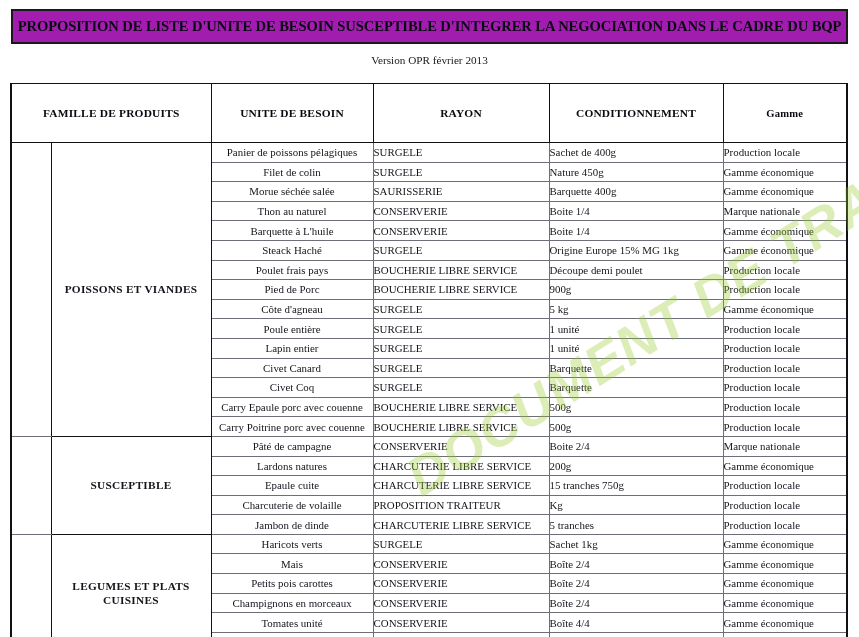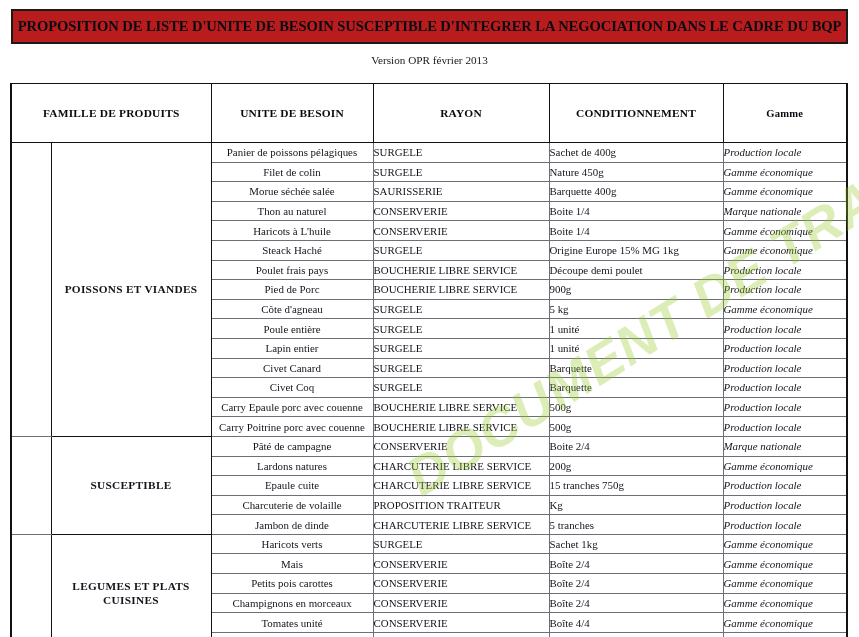--- a/index.html
+++ b/index.html
@@ -46,21 +46,21 @@
     z-index: 1;
     padding: 0;
   }
   #title-box {
     margin: 9px 11px 0 11px;
     border: 2px solid #1a1a1a;
     height: 31px;
     display: flex;
     align-items: center;
     justify-content: center;
-    background: #b91c1c;
+    background: #a21caf;
   }
   #title-text {
     font-weight: bold;
     font-size: 14.6px;
     letter-spacing: -0.1px;
     white-space: nowrap;
     color: #0b0b14;
   }
   #subtitle-row {
     margin-top: 10px;
@@ -134,21 +134,21 @@
   td.spacer-col {
     border-left: 2.5px solid #111 !important;
     border-right: 1.8px solid #111 !important;
     border-top: none;
     border-bottom: none;
   }
   td.spacer-col.sp-top    { border-top: 1.8px solid #111 !important; }
   td.spacer-col.sp-bottom { border-bottom: 2.5px solid #111 !important; }
 
   td.col-unite { border-left: 1.8px solid #111 !important; text-align: center; }
-  td.col-gamme { border-right: 2.5px solid #111 !important; font-style: italic; }
+  td.col-gamme { border-right: 2.5px solid #111 !important; }
   tbody tr.last-row td { border-bottom: 2.5px solid #111 !important; }
 </style>
 </head>
 <body>
 
 <div id="watermark-layer">
   <div id="watermark-text">DOCUMENT DE TRAVAIL</div>
 </div>
 
 <div id="doc-root">
@@ -199,21 +199,21 @@
             <td class="c-pad">Barquette 400g</td>
             <td class="c-pad col-gamme">Gamme économique</td>
           </tr>
           <tr>
             <td class="c-pad col-unite">Thon au naturel</td>
             <td class="c-pad">CONSERVERIE</td>
             <td class="c-pad">Boite 1/4</td>
             <td class="c-pad col-gamme">Marque nationale</td>
           </tr>
           <tr>
-            <td class="c-pad col-unite">Haricots à L'huile</td>
+            <td class="c-pad col-unite">Barquette à L'huile</td>
             <td class="c-pad">CONSERVERIE</td>
             <td class="c-pad">Boite 1/4</td>
             <td class="c-pad col-gamme">Gamme économique</td>
           </tr>
           <tr>
             <td class="c-pad col-unite">Steack Haché</td>
             <td class="c-pad">SURGELE</td>
             <td class="c-pad">Origine Europe 15% MG 1kg</td>
             <td class="c-pad col-gamme">Gamme économique</td>
           </tr>

